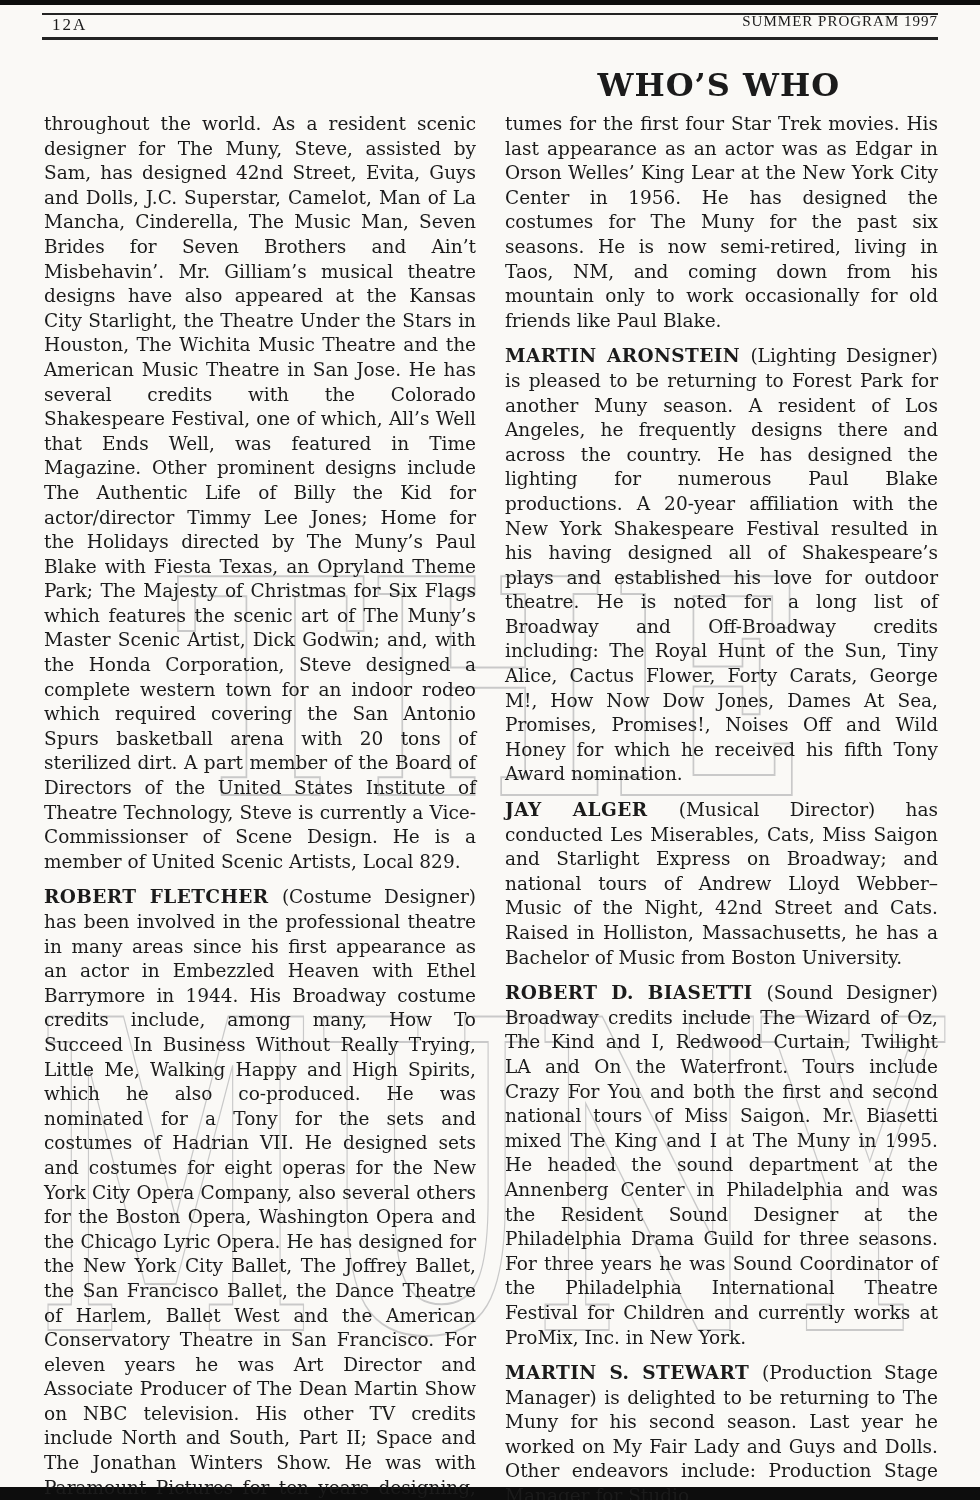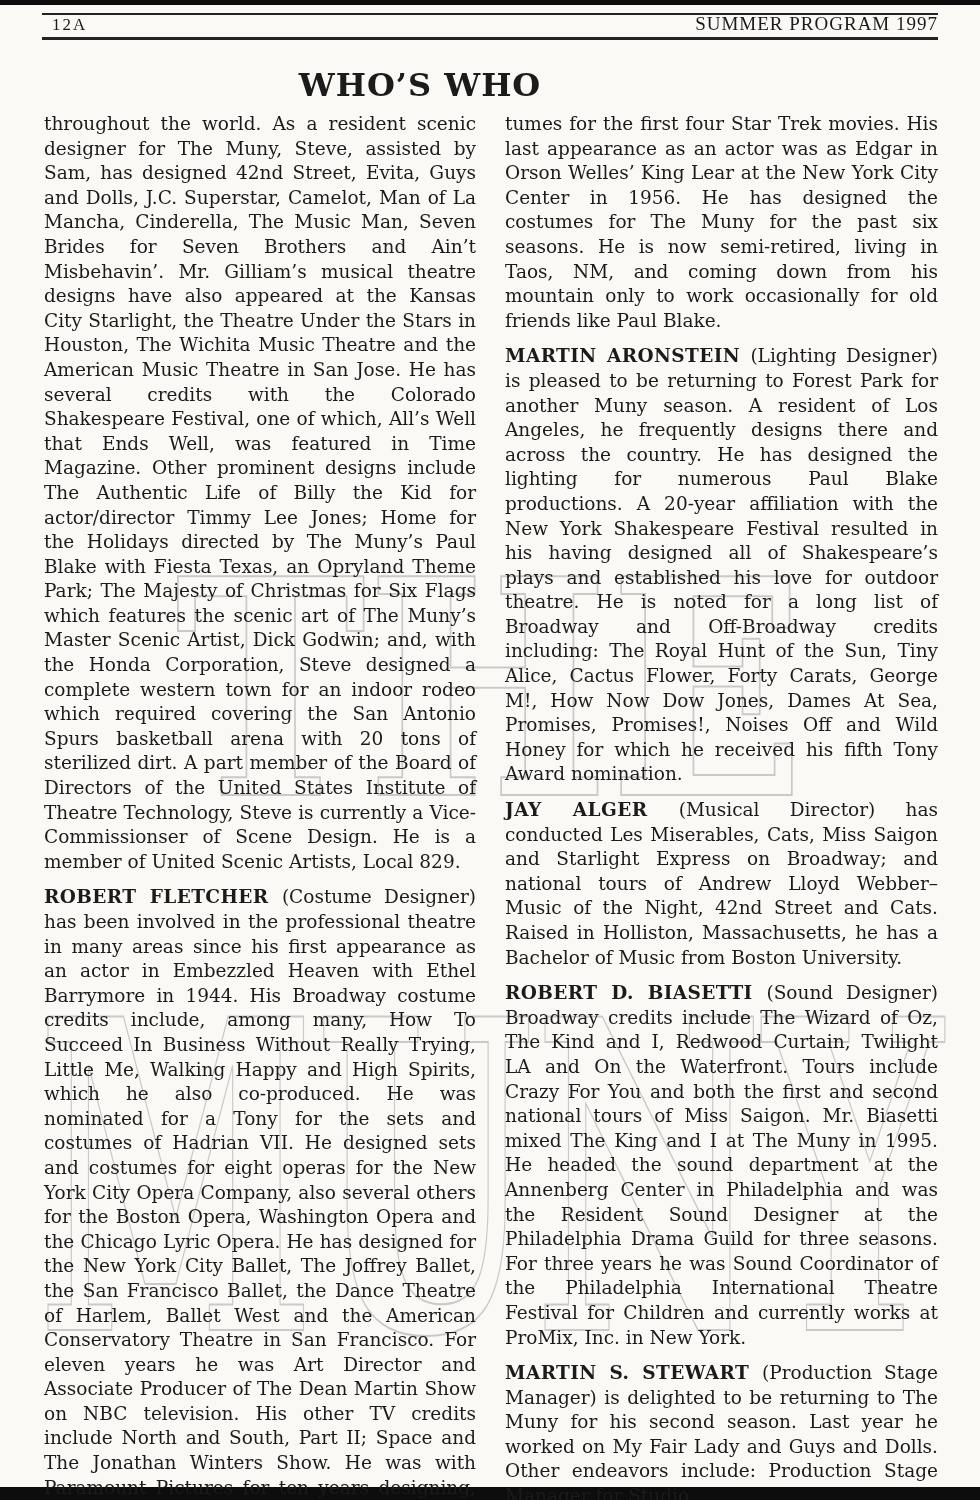--- a/index.html
+++ b/index.html
@@ -15,26 +15,26 @@
   .header { position:absolute; left:42px; top:0; width:896px; height:45px; }
   .rule { position:absolute; left:0; width:100%; background:#232323; }
   .rule-top { top:13px; height:2px; }
   .rule-bottom { top:37px; height:3px; }
   .page-number {
     position:absolute; left:10px; top:15px;
     font-size:17px; letter-spacing:2px; font-family:"Liberation Serif", serif;
   }
   .program-name {
     position:absolute; right:0; top:13px;
-    font-size:19px; letter-spacing:1px; font-family:"Liberation Serif", serif;text-align:right;
+    font-size:15px; letter-spacing:1px; font-family:"Liberation Serif", serif;text-align:right;
   }
 
   .page-title {
     position:absolute; left:0; top:66px; width:840px;
-    text-align:center; font-weight:bold; font-size:32px; letter-spacing:1px;
+    text-align:right; font-weight:bold; font-size:32px; letter-spacing:1px;
   }
 
   .watermark { position:absolute; left:0; top:0; z-index:0; pointer-events:none; }
 
   .col {
     position:absolute; top:112px; z-index:1;
     font-size:18.5px; line-height:24.6px;
   }
   .col-left  { left:44px;  width:432px; }
   .col-right { left:505px; width:433px; }

